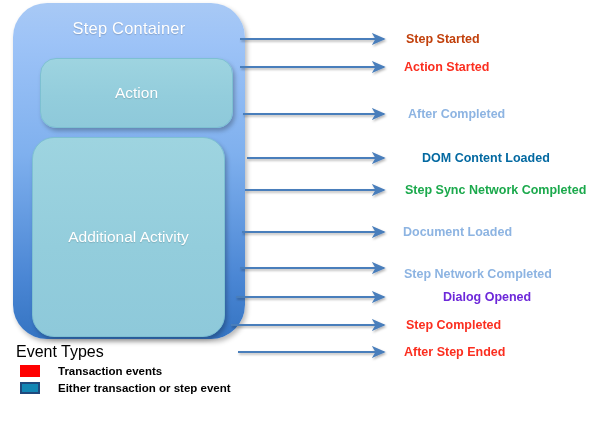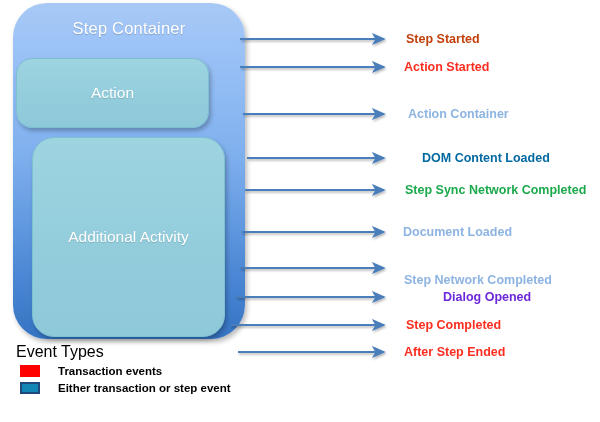--- a/index.html
+++ b/index.html
@@ -55,21 +55,21 @@
     display: flex;
     align-items: center;
     justify-content: center;
   }
   .inner-box .inner-label {
     color: #ffffff;
     font-size: 15.5px;
     text-shadow: 0 1px 1px rgba(0,0,0,0.15);
   }
   .box-action {
-    left: 16px;
+    left: 40px;
     top: 58px;
     width: 193px;
     height: 70px;
   }
   .box-activity {
     left: 32px;
     top: 137px;
     width: 193px;
     height: 200px;
     border-radius: 22px;
@@ -174,25 +174,25 @@
         <line x1="240" y1="268" x2="384" y2="268"></line>
         <line x1="236" y1="297" x2="384" y2="297"></line>
         <line x1="231" y1="325" x2="384" y2="325"></line>
         <line x1="238" y1="352" x2="384" y2="352"></line>
       </g>
   </svg>
 
   <div id="event-labels">
       <div class="event-label ev-transaction" style="left: 406px; top: 33px; color: #c2410c;">Step Started</div>
       <div class="event-label ev-transaction" style="left: 404px; top: 61px; color: rgb(251, 46, 31);">Action Started</div>
-      <div class="event-label ev-either" style="left: 408px; top: 108px; color: rgb(141, 180, 226);">Action Container</div>
+      <div class="event-label ev-either" style="left: 408px; top: 108px; color: rgb(141, 180, 226);">After Completed</div>
       <div class="event-label ev-either" style="left: 422px; top: 152px; color: #0369a1;">DOM Content Loaded</div>
       <div class="event-label ev-step" style="left: 405px; top: 184px; color: rgb(27, 169, 76);">Step Sync Network Completed</div>
       <div class="event-label ev-either" style="left: 403px; top: 226px; color: rgb(141, 180, 226);">Document Loaded</div>
-      <div class="event-label ev-either" style="left: 404px; top: 274px; color: rgb(141, 180, 226);">Step Network Completed</div>
+      <div class="event-label ev-either" style="left: 404px; top: 268px; color: rgb(141, 180, 226);">Step Network Completed</div>
       <div class="event-label ev-either" style="left: 404px; top: 291px; color: #6d28d9; margin-left: 39px;">Dialog Opened</div>
       <div class="event-label ev-transaction" style="left: 406px; top: 319px; color: rgb(251, 46, 31);">Step Completed</div>
       <div class="event-label ev-transaction" style="left: 404px; top: 346px; color: rgb(251, 46, 31);">After Step Ended</div>
     </div>
 
   <div class="legend">
     <div class="legend-title">Event Types</div>
     <div id="legend-rows">
         <div class="legend-row">
           <span class="legend-swatch sw-transaction"></span>

